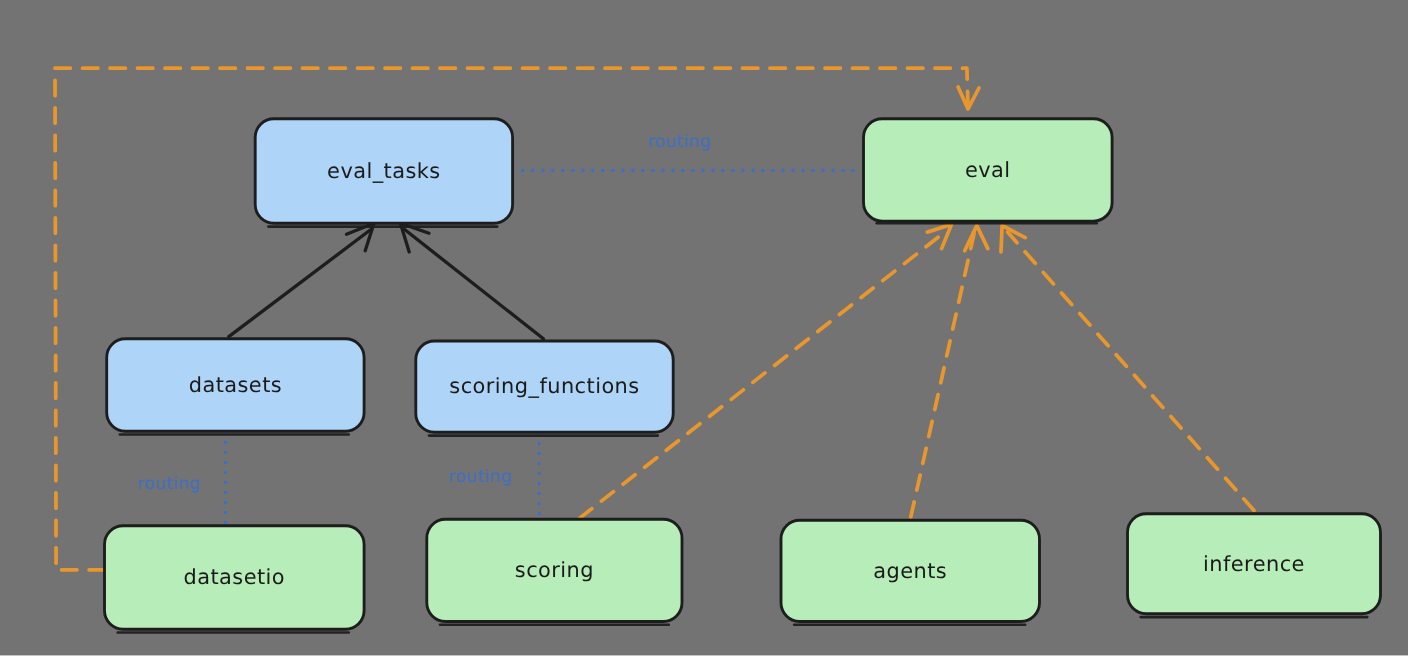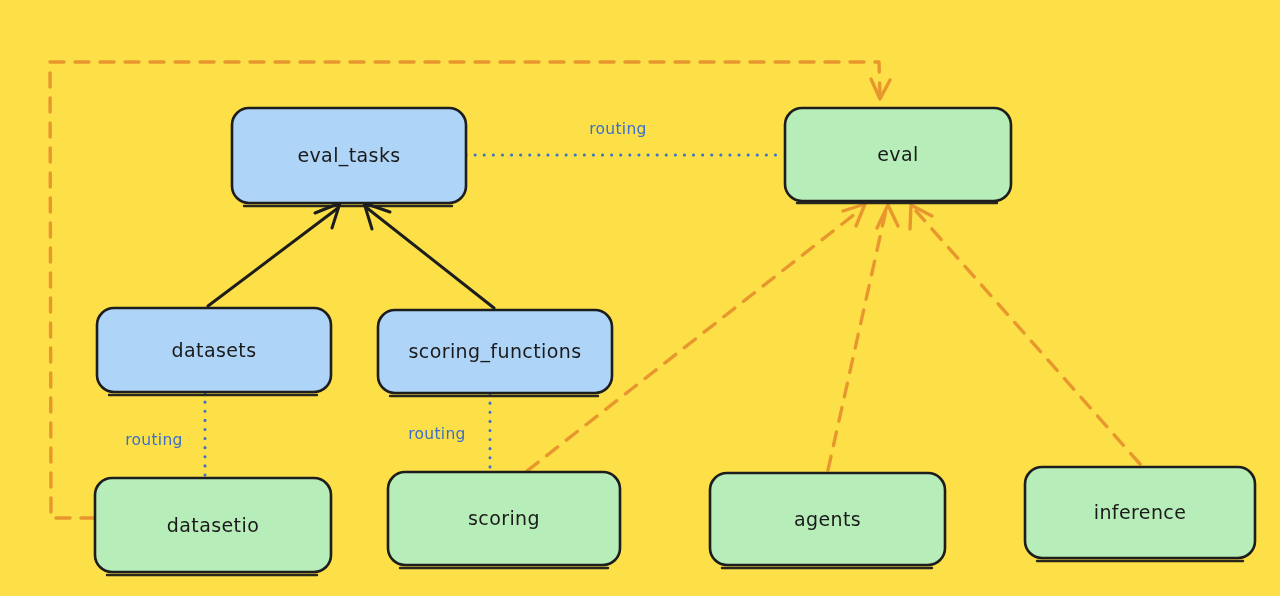--- a/index.html
+++ b/index.html
@@ -82,21 +82,21 @@
   .arrow-head-orange {
     fill: none;
     stroke-width: 3.4;
     stroke-linecap: round;
     stroke-linejoin: round;
   }
 </style>
 </head>
 <body>
 
-<div id="canvas" style="width: 1280px; height: 596px; background: #fde047; text-align: right;">
+<div id="canvas" style="width: 1280px; height: 596px; background: #737373; text-align: right;">
   <svg id="diagram-svg" viewBox="0 0 1280 596" xmlns="http://www.w3.org/2000/svg">
 
     <g>
       <path class="dashed-edge" id="p-datasetio-eval" d="M 95 518 L 51 518 L 50 62 L 879 62 L 880 96" stroke="#e8972e"></path>
       <path class="arrow-head-orange" id="a-datasetio-eval" d="M 871 79 L 880 99 L 890 80" stroke="#e8972e"></path>
     </g>
 
     <g>
       <path class="dashed-edge" id="p-scoring-eval" d="M 527 471 L 860 210" stroke="#e8972e"></path>
       <path class="arrow-head-orange" id="a-scoring-eval" d="M 843 211 L 865 204 L 856 226" stroke="#e8972e"></path>

